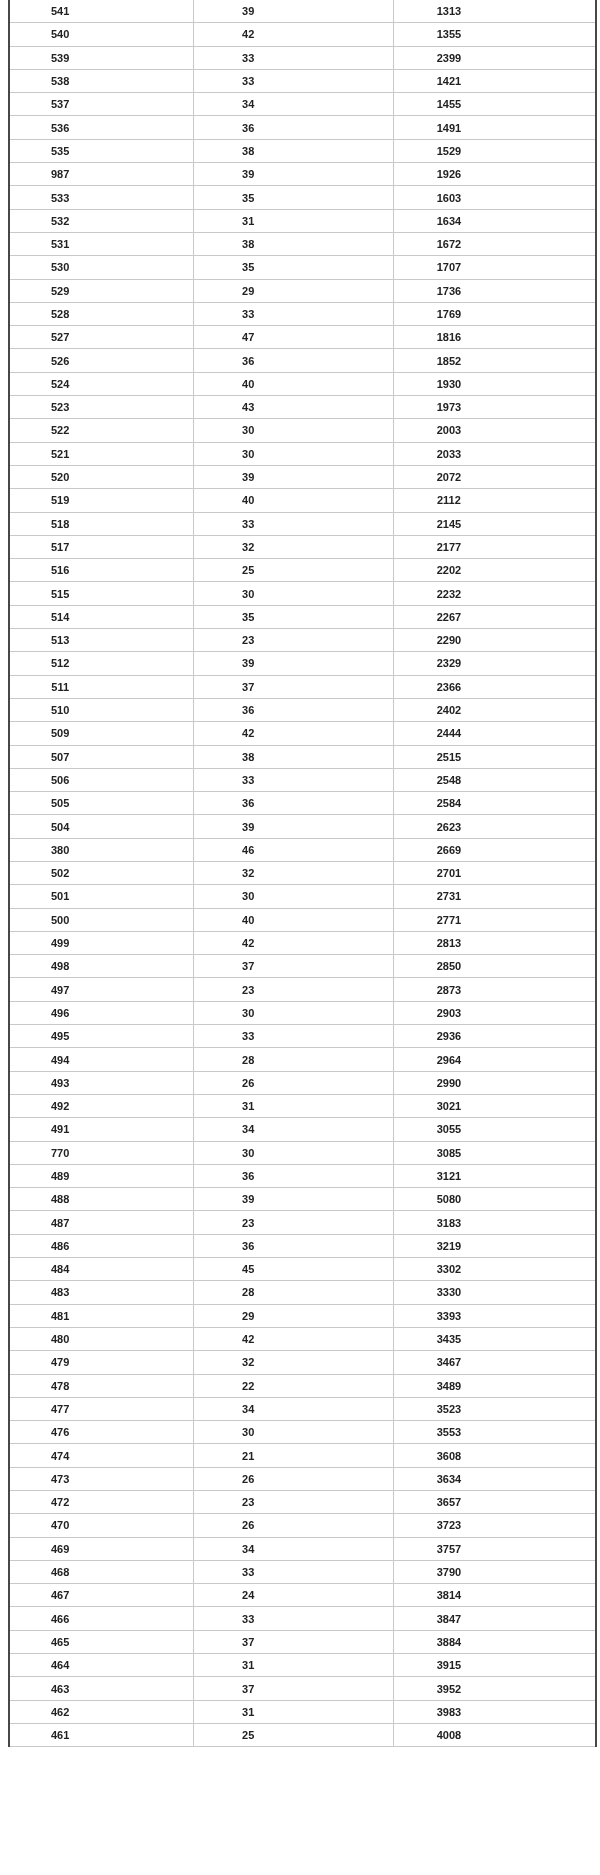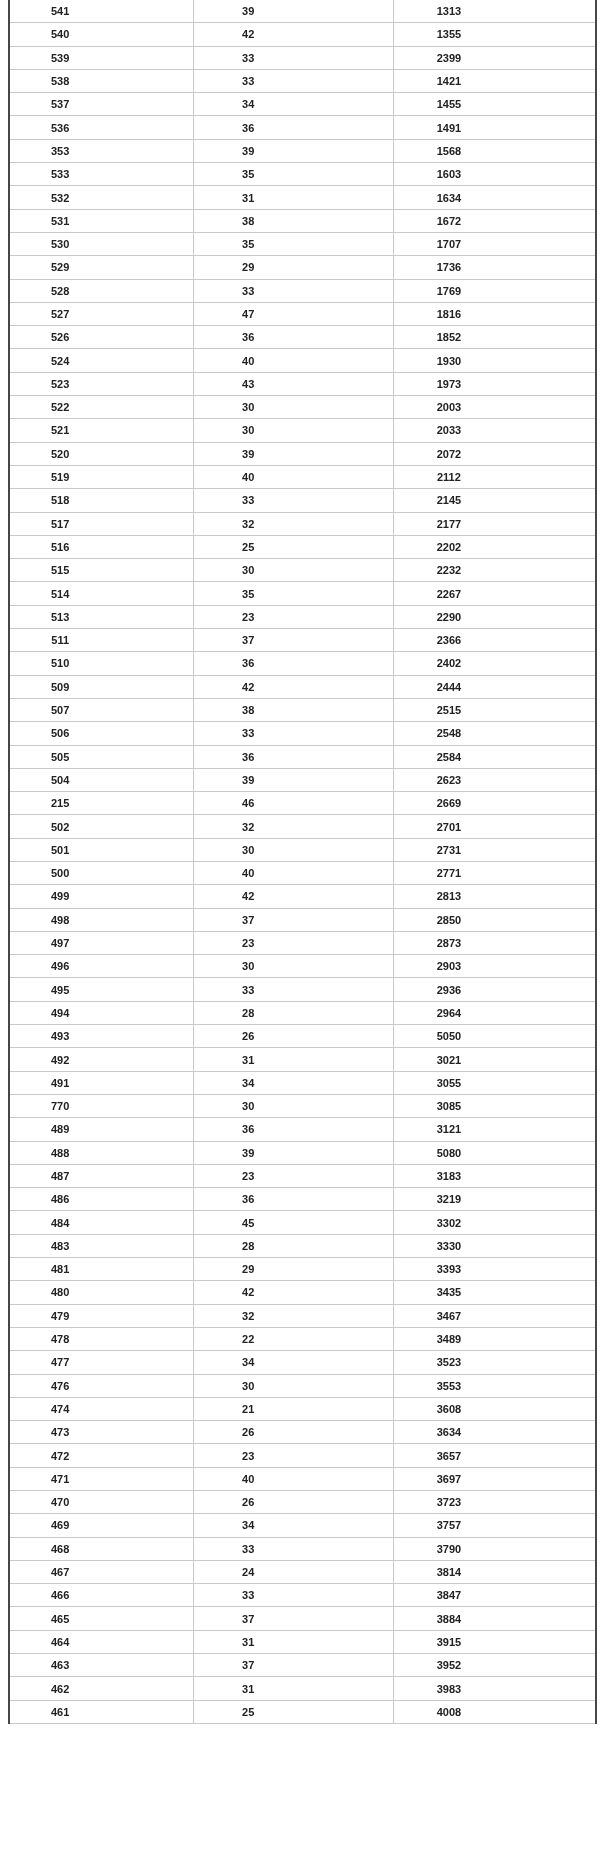--- a/index.html
+++ b/index.html
@@ -117,27 +117,38 @@
           </td>
           <td>
             <span class="cell-inner">36</span>
           </td>
           <td>
             <span class="cell-inner">1491</span>
           </td>
         </tr>
         <tr>
           <td>
-            <span class="cell-inner">353</span>
+            <span class="cell-inner">535</span>
+          </td>
+          <td>
+            <span class="cell-inner">38</span>
+          </td>
+          <td>
+            <span class="cell-inner">1529</span>
+          </td>
+        </tr>
+        <tr>
+          <td>
+            <span class="cell-inner">987</span>
           </td>
           <td>
             <span class="cell-inner">39</span>
           </td>
           <td>
-            <span class="cell-inner">1568</span>
+            <span class="cell-inner">1926</span>
           </td>
         </tr>
         <tr>
           <td>
             <span class="cell-inner">533</span>
           </td>
           <td>
             <span class="cell-inner">35</span>
           </td>
           <td>
@@ -348,20 +359,31 @@
           </td>
           <td>
             <span class="cell-inner">23</span>
           </td>
           <td>
             <span class="cell-inner">2290</span>
           </td>
         </tr>
         <tr>
           <td>
+            <span class="cell-inner">512</span>
+          </td>
+          <td>
+            <span class="cell-inner">39</span>
+          </td>
+          <td>
+            <span class="cell-inner">2329</span>
+          </td>
+        </tr>
+        <tr>
+          <td>
             <span class="cell-inner">511</span>
           </td>
           <td>
             <span class="cell-inner">37</span>
           </td>
           <td>
             <span class="cell-inner">2366</span>
           </td>
         </tr>
         <tr>
@@ -425,21 +447,21 @@
           </td>
           <td>
             <span class="cell-inner">39</span>
           </td>
           <td>
             <span class="cell-inner">2623</span>
           </td>
         </tr>
         <tr>
           <td>
-            <span class="cell-inner">215</span>
+            <span class="cell-inner">380</span>
           </td>
           <td>
             <span class="cell-inner">46</span>
           </td>
           <td>
             <span class="cell-inner">2669</span>
           </td>
         </tr>
         <tr>
           <td>
@@ -541,21 +563,21 @@
           </td>
         </tr>
         <tr>
           <td>
             <span class="cell-inner">493</span>
           </td>
           <td>
             <span class="cell-inner">26</span>
           </td>
           <td>
-            <span class="cell-inner">5050</span>
+            <span class="cell-inner">2990</span>
           </td>
         </tr>
         <tr>
           <td>
             <span class="cell-inner">492</span>
           </td>
           <td>
             <span class="cell-inner">31</span>
           </td>
           <td>
@@ -740,31 +762,20 @@
         </tr>
         <tr>
           <td>
             <span class="cell-inner">472</span>
           </td>
           <td>
             <span class="cell-inner">23</span>
           </td>
           <td>
             <span class="cell-inner">3657</span>
-          </td>
-        </tr>
-        <tr>
-          <td>
-            <span class="cell-inner">471</span>
-          </td>
-          <td>
-            <span class="cell-inner">40</span>
-          </td>
-          <td>
-            <span class="cell-inner">3697</span>
           </td>
         </tr>
         <tr>
           <td>
             <span class="cell-inner">470</span>
           </td>
           <td>
             <span class="cell-inner">26</span>
           </td>
           <td>

